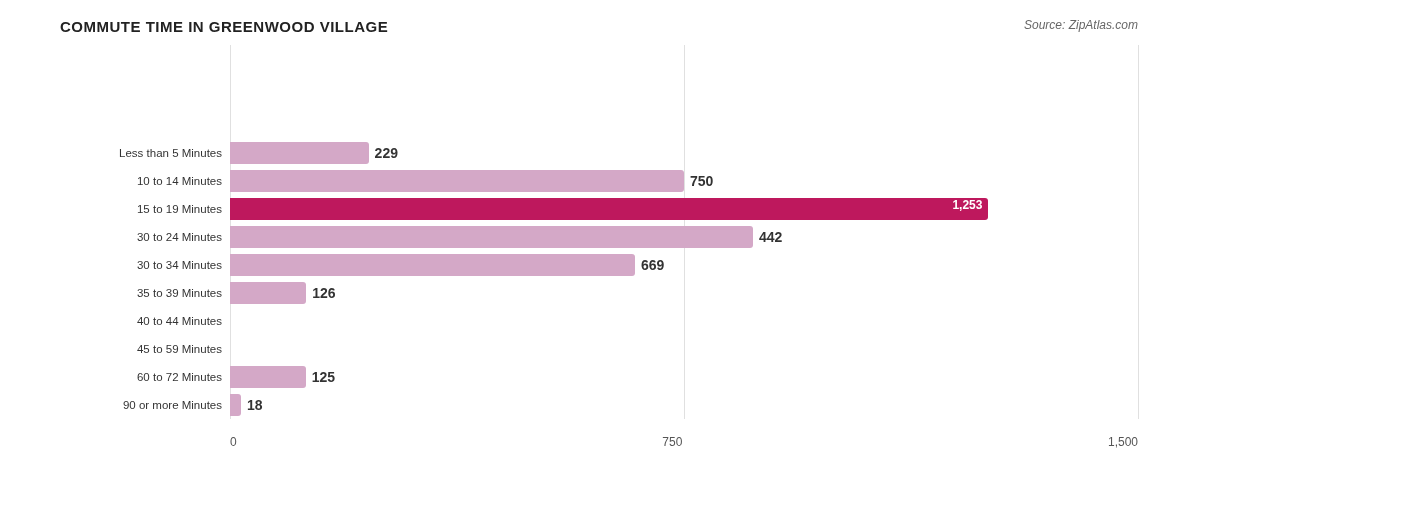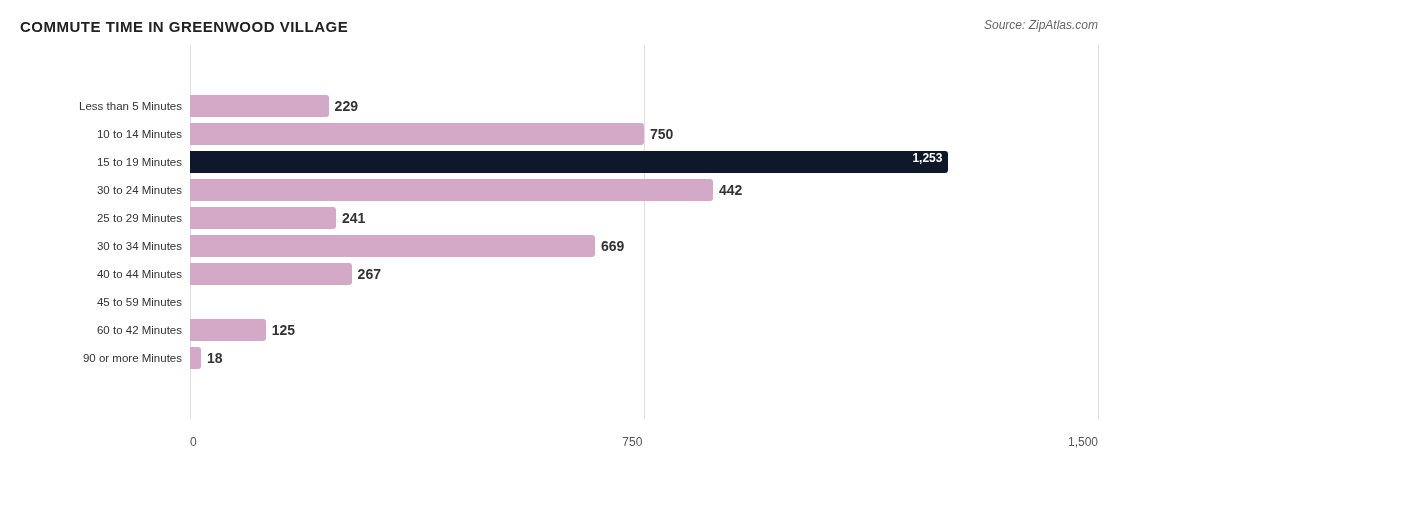--- a/index.html
+++ b/index.html
@@ -8,20 +8,21 @@
       font-family: Arial, sans-serif;
       width: 1406px;
       height: 522px;
       overflow: hidden;
     }
     .chart-container {
       width: 1118px;
       height: 522px;
       padding: 18px 20px 40px 20px;
       position: relative;
+      margin-left: 40px;
     }
     .chart-header {
       display: flex;
       justify-content: space-between;
       align-items: flex-start;
       margin-bottom: 10px;
     }
     .chart-title {
       font-size: 15px;
       font-weight: bold;
@@ -40,21 +41,21 @@
       height: calc(100% - 60px);
     }
     .bars-area {
       position: absolute;
       top: 0;
       left: 0;
       right: 0;
       bottom: 30px;
       display: flex;
       flex-direction: column;
-      justify-content: center;
+      justify-content: flex-end;
     }
     .bar-row {
       display: flex;
       align-items: center;
       height: 28px;
       position: relative;
     }
     .bar-label {
       width: 170px;
       min-width: 170px;
@@ -70,21 +71,21 @@
       position: relative;
       display: flex;
       align-items: center;
     }
     .bar-fill {
       height: 22px;
       border-radius: 0 3px 3px 0;
       position: relative;
     }
     .bar-fill.highlight {
-      background: #0f172a;
+      background: #be185d;
     }
     .bar-fill.normal {
       background: #d4a8c7;
     }
     .bar-value {
       font-size: 14px;
       color: #333;
       margin-left: 6px;
       white-space: nowrap;
       font-weight: bold;
@@ -168,45 +169,41 @@
           </div>
         </div>
         <div class="bar-row">
           <div class="bar-label">30 to 24 Minutes</div>
           <div class="bar-track">
             <div class="bar-fill normal" style="width: 57.6%;"></div>
             <span class="bar-value">442</span>
           </div>
         </div>
         <div class="bar-row">
-          <div class="bar-label">25 to 29 Minutes</div>
-          <div class="bar-track">
-            <div class="bar-fill normal" style="width: 16.0667%;"></div>
-            <span class="bar-value">241</span>
-          </div>
-        </div>
-        <div class="bar-row">
           <div class="bar-label">30 to 34 Minutes</div>
           <div class="bar-track">
             <div class="bar-fill normal" style="width: 44.6%;"></div>
             <span class="bar-value">669</span>
           </div>
         </div>
         <div class="bar-row">
+          <div class="bar-label">35 to 39 Minutes</div>
+          <div class="bar-track">
+            <div class="bar-fill normal" style="width: 8.4%;"></div>
+            <span class="bar-value">126</span>
+          </div>
+        </div>
+        <div class="bar-row">
           <div class="bar-label">40 to 44 Minutes</div>
-          <div class="bar-track">
-            <div class="bar-fill normal" style="width: 17.8%;"></div>
-            <span class="bar-value">267</span>
-          </div>
         </div>
         <div class="bar-row">
           <div class="bar-label">45 to 59 Minutes</div>
         </div>
         <div class="bar-row">
-          <div class="bar-label">60 to 42 Minutes</div>
+          <div class="bar-label">60 to 72 Minutes</div>
           <div class="bar-track">
             <div class="bar-fill normal" style="width: 8.33333%;"></div>
             <span class="bar-value">125</span>
           </div>
         </div>
         <div class="bar-row">
           <div class="bar-label">90 or more Minutes</div>
           <div class="bar-track">
             <div class="bar-fill normal" style="width: 1.2%;"></div>
             <span class="bar-value">18</span>

